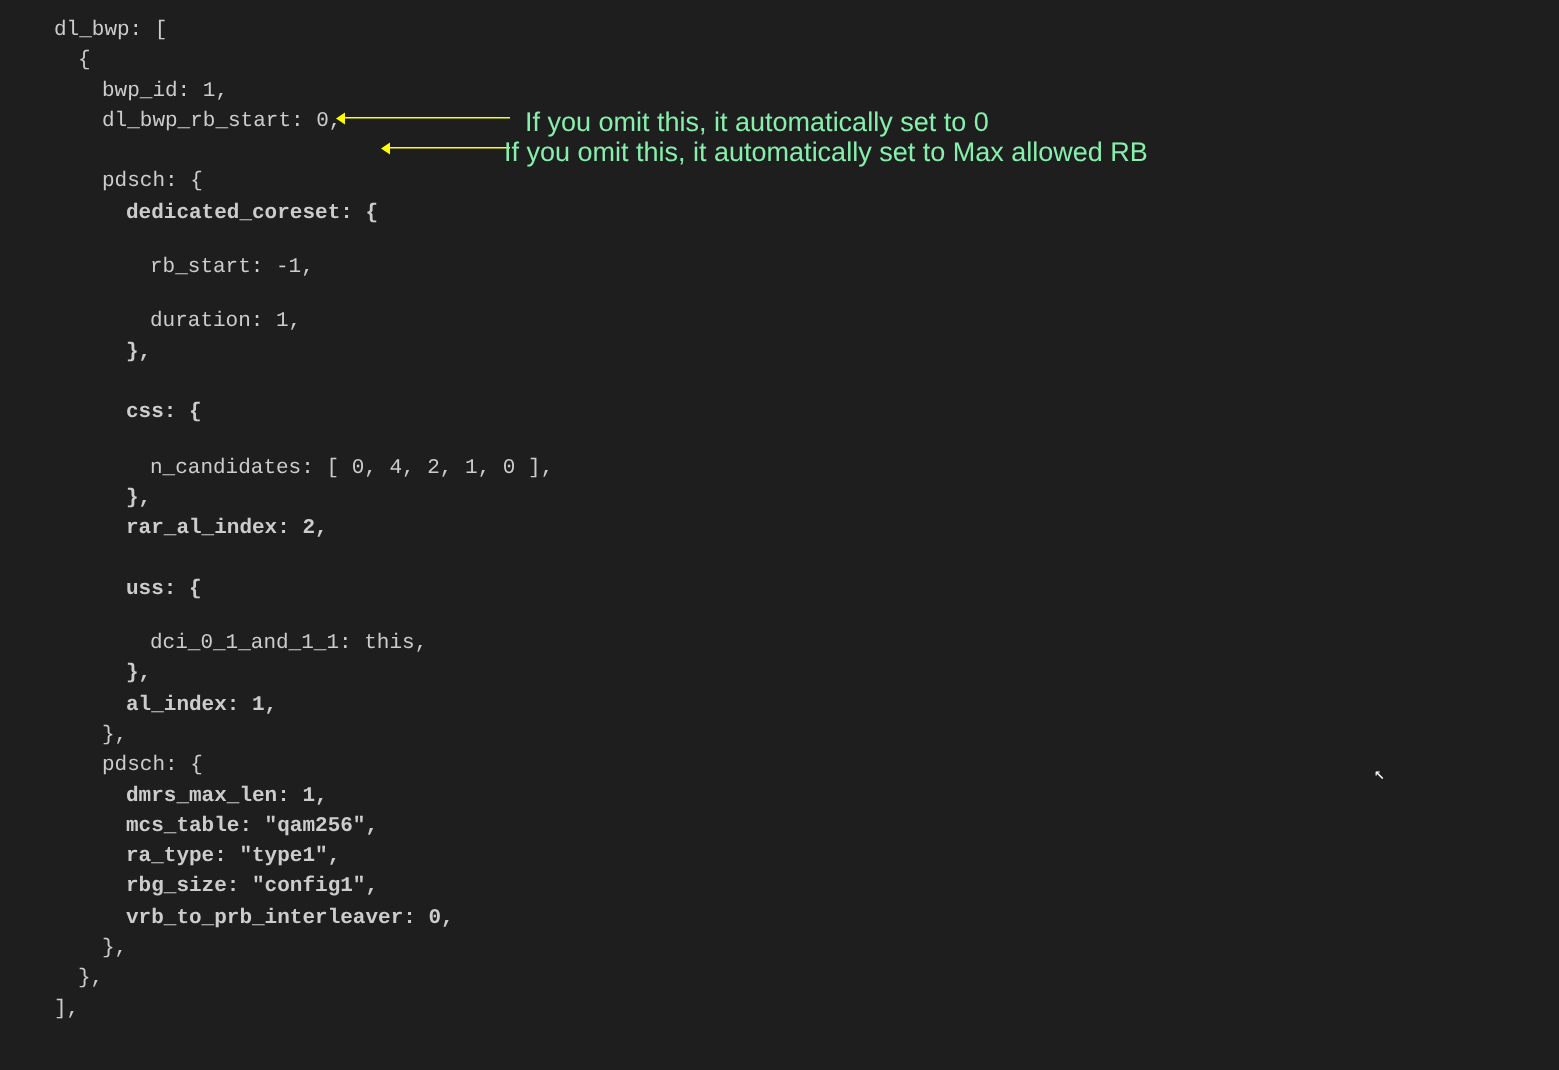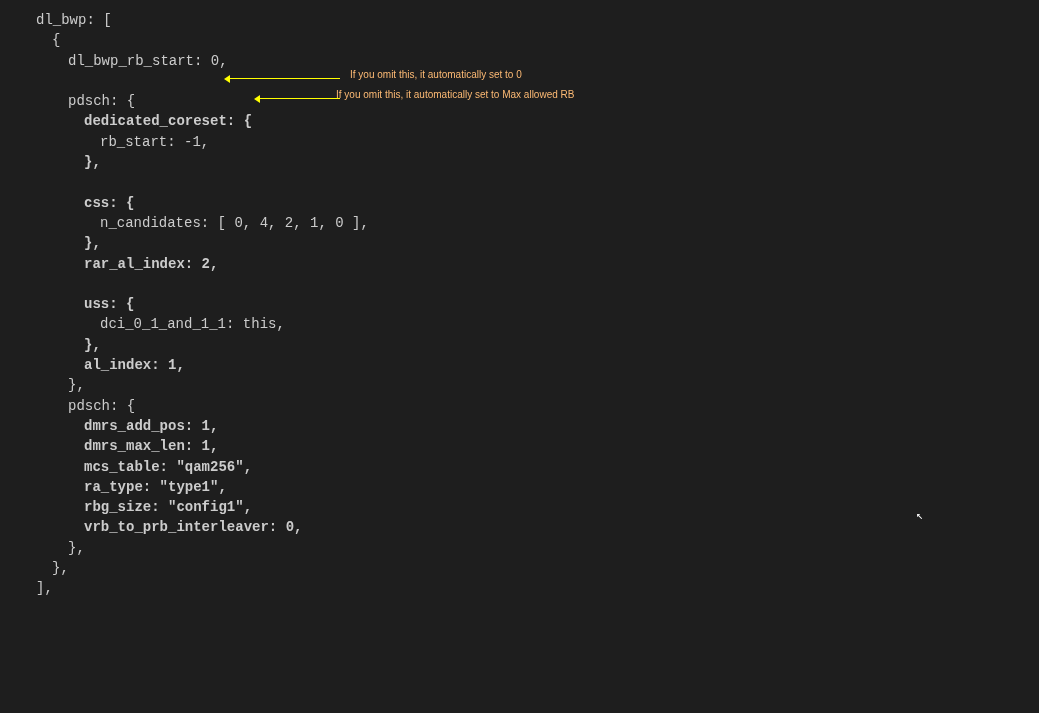--- a/index.html
+++ b/index.html
@@ -10,23 +10,23 @@
     font-family: "Consolas", "Courier New", monospace;
     font-size: 14px;
     line-height: 1.45;
     width: 1039px;
     height: 713px;
     box-sizing: border-box;
     position: relative;
   }
   .annotation {
     position: absolute;
-    color: #fdba74;
+    color: #86efac;
     font-family: "Segoe UI", Tahoma, sans-serif;
-    font-size: 10px;
+    font-size: 18px;
   }
   .arrow {
     position: absolute;
     height: 1px;
     background: #ffff00;
   }
   .arrow::before {
     content: "";
     position: absolute;
     left: -6px;
@@ -34,52 +34,53 @@
     width: 0;
     height: 0;
     border-top: 4px solid transparent;
     border-bottom: 4px solid transparent;
     border-right: 6px solid #ffff00;
   }
   .i1 { padding-left: 16px; }
   .i2 { padding-left: 32px; }
   .i3 { padding-left: 48px; }
   .i4 { padding-left: 64px; font-weight: bold; }
-  .i5 { padding-left: 80px; }
+  .i5 { padding-left: 80px; margin-top: 16px; }
   .cursor {
     position: absolute;
     color: #ffffff;
     font-size: 12px;
   }
 </style>
 </head>
 <body>
 
 <div>
 <div class="i1">dl_bwp: [</div>
 <div class="i2">{</div>
+<div class="i3">bwp_id: 1,</div>
 <div class="i3">dl_bwp_rb_start: 0,</div>
 <div>&nbsp;</div>
 <div class="i3">pdsch: {</div>
 <div class="i4">dedicated_coreset: {</div>
 <div class="i5">rb_start: -1,</div>
+<div class="i5">duration: 1,</div>
 <div class="i4">},</div>
 <div>&nbsp;</div>
 <div class="i4">css: {</div>
 <div class="i5">n_candidates: [ 0, 4, 2, 1, 0 ],</div>
 <div class="i4">},</div>
 <div class="i4">rar_al_index: 2,</div>
 <div>&nbsp;</div>
 <div class="i4">uss: {</div>
 <div class="i5">dci_0_1_and_1_1: this,</div>
 <div class="i4">},</div>
 <div class="i4">al_index: 1,</div>
 <div class="i3">},</div>
 <div class="i3">pdsch: {</div>
-<div class="i4">dmrs_add_pos: 1,</div>
 <div class="i4">dmrs_max_len: 1,</div>
 <div class="i4">mcs_table: "qam256",</div>
 <div class="i4">ra_type: "type1",</div>
 <div class="i4">rbg_size: "config1",</div>
 <div class="i4">vrb_to_prb_interleaver: 0,</div>
 <div class="i3">},</div>
 <div class="i2">},</div>
 <div class="i1">],</div>
 </div>
 

